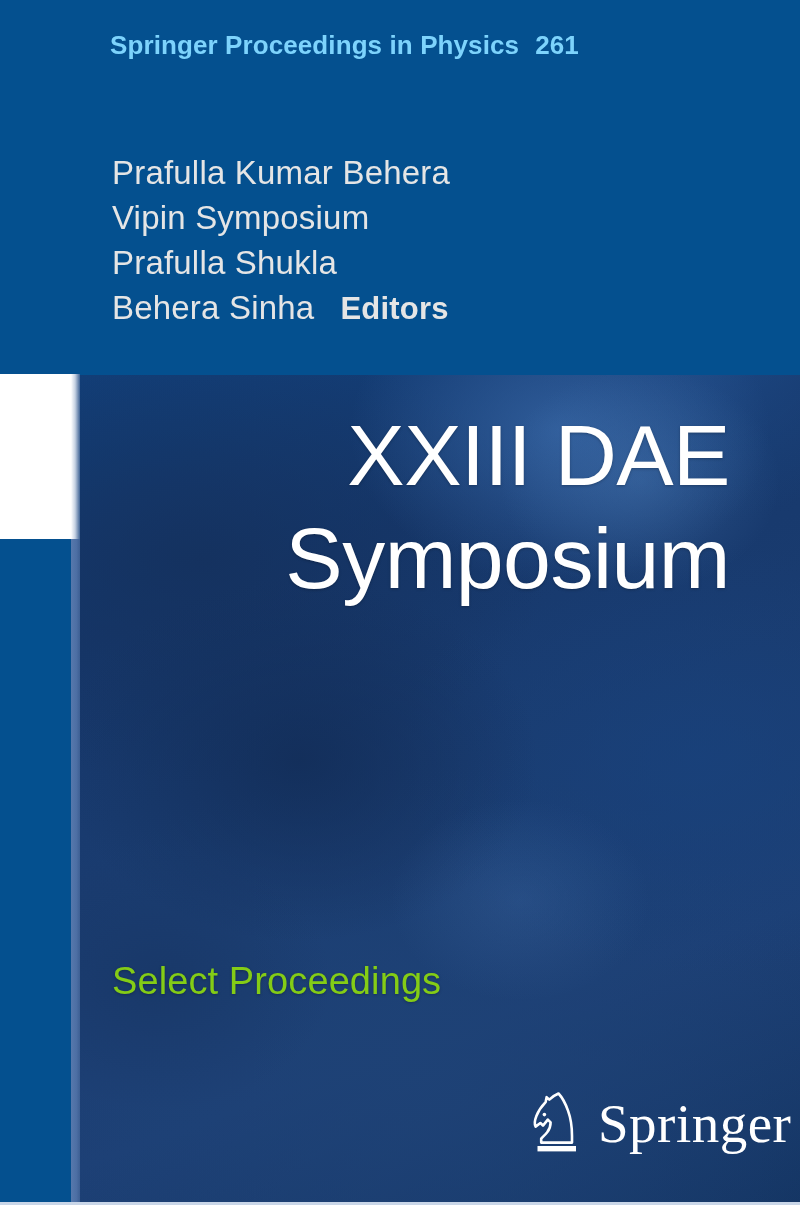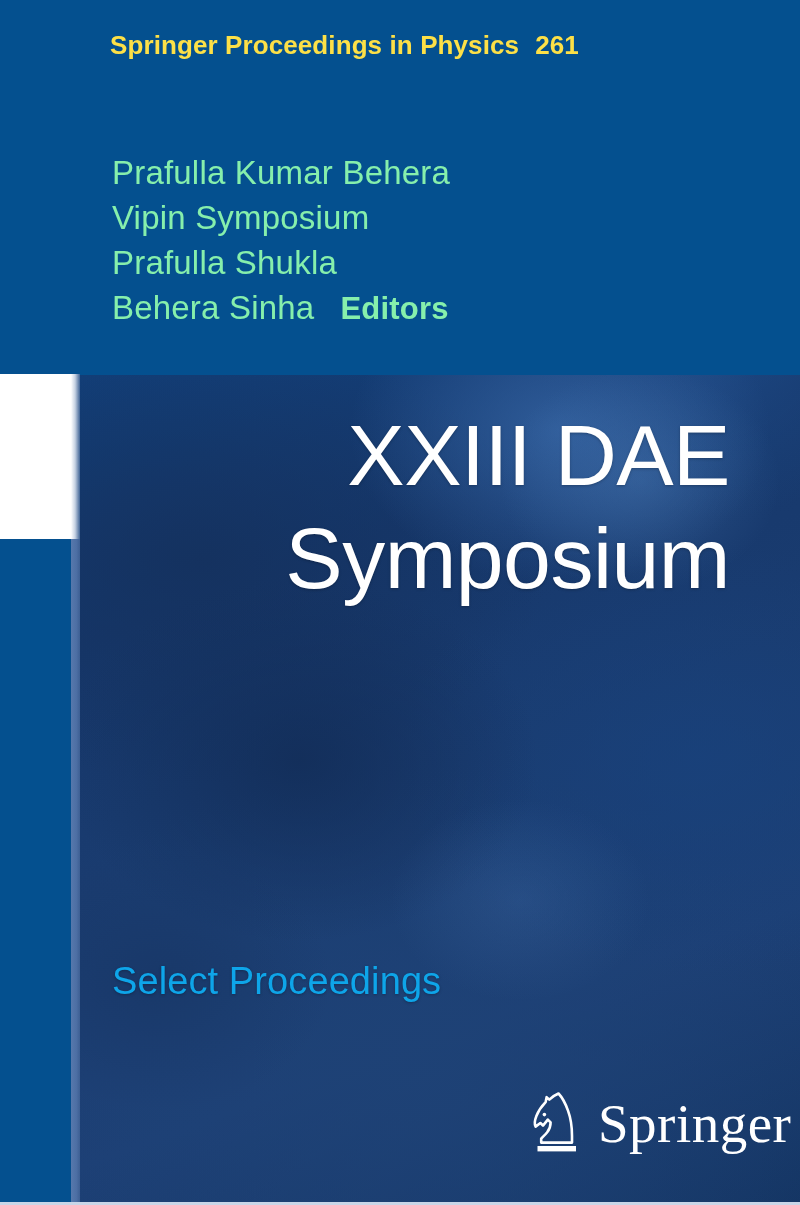--- a/index.html
+++ b/index.html
@@ -49,39 +49,39 @@
     position: absolute;
     left: 0; top: 0;
     width: 800px;
     height: 375px;
     background: #04508f;
   }
   .series-line {
     position: absolute;
     left: 110px;
     top: 30px;
-    color: #fde047;
+    color: #7dd3fc;
     font-size: 26px;
     font-weight: 600;
     letter-spacing: 0.1px;
     white-space: nowrap;
     font-stretch: condensed;
     text-align: right;
   }
   .series-number {
     margin-left: 16px;
     font-weight: 600;
   }
 
   
   .editors {
     position: absolute;
     left: 112px;
     top: 150px;
-    color: #86efac;
+    color: #e5e5e5;
   }
   .editor-line {
     font-size: 33px;
     line-height: 45px;
     font-weight: 400;
     white-space: nowrap;
     letter-spacing: 0.2px;
   }
   .editors-role {
     font-weight: 600;
@@ -139,21 +139,21 @@
     line-height: 103px;
     font-weight: 400;
     letter-spacing: -0.5px;
     white-space: nowrap;
     text-shadow: 0 1px 3px rgba(0,0,0,0.25);
   }
   .subtitle {
     position: absolute;
     left: 112px;
     top: 960px;
-    color: #0ea5e9;
+    color: #84cc16;
     font-size: 38px;
     font-weight: 400;
     letter-spacing: 0.1px;
     white-space: nowrap;
     text-shadow: 0 1px 3px rgba(0,0,0,0.25);
   }
 
   
   .springer-logo {
     position: absolute;

